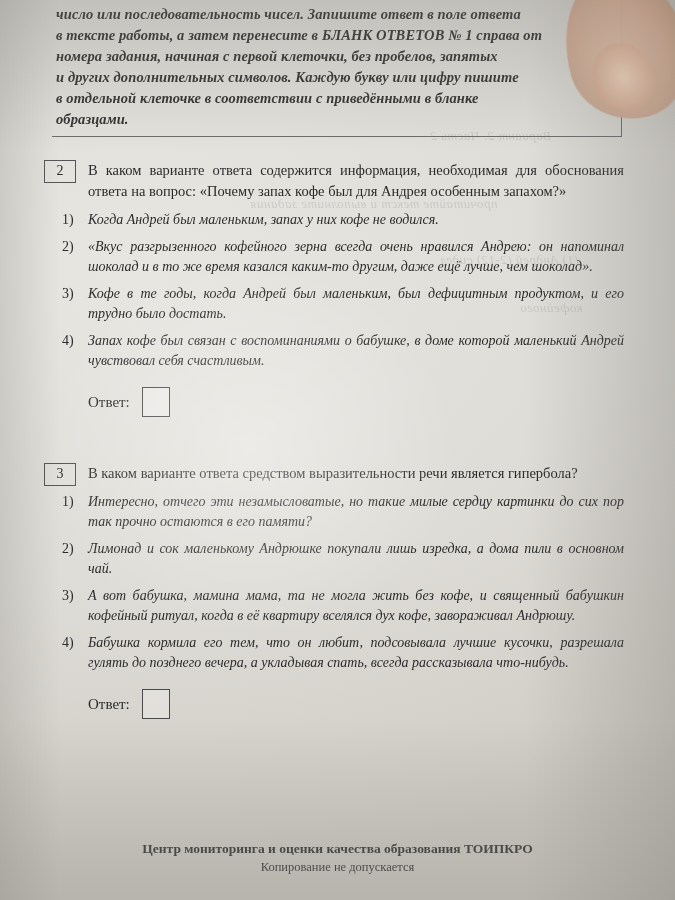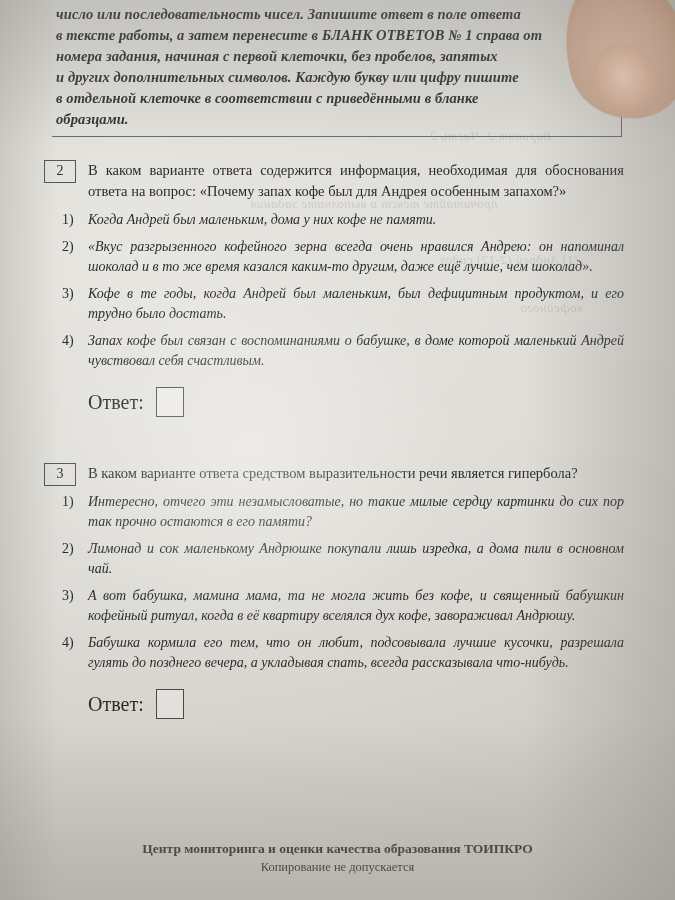--- a/index.html
+++ b/index.html
@@ -152,21 +152,21 @@
     font-size: 14px;
   }
 
   .answer-row {
     display: flex;
     align-items: center;
     margin-top: 16px;
     margin-left: 44px;
   }
   .answer-label {
-    font-size: 20px;
+    font-size: 15px;
     margin-right: 12px;
     color: #2b2b2b;
   }
   .answer-cell {
     width: 26px;
     height: 28px;
     border: 1.3px solid #4a4a4a;
     background: rgba(255,255,255,0.25);
   }
 
@@ -216,21 +216,21 @@
       <p>в отдельной клеточке в соответствии с приведёнными в бланке</p>
       <p>образцами.</p>
     </div>
 
     <div class="qblock" style="left:44px; top:160px; width:580px;">
       <div class="qnum">2</div>
       <div class="qtext">В каком варианте ответа содержится информация, необходимая для обоснования ответа на вопрос: «Почему запах кофе был для Андрея особенным запахом?»</div>
       <ol class="answers">
         <li>
           <span class="marker">1)</span>
-          <span>Когда Андрей был маленьким, дома у них кофе не памяти.</span>
+          <span>Когда Андрей был маленьким, запах у них кофе не водился.</span>
         </li>
         <li>
           <span class="marker">2)</span>
           <span>«Вкус разгрызенного кофейного зерна всегда очень нравился Андрею: он напоминал шоколад и в то же время казался каким-то другим, даже ещё лучше, чем шоколад».</span>
         </li>
         <li>
           <span class="marker">3)</span>
           <span>Кофе в те годы, когда Андрей был маленьким, был дефицитным продуктом, и его трудно было достать.</span>
         </li>
         <li>

